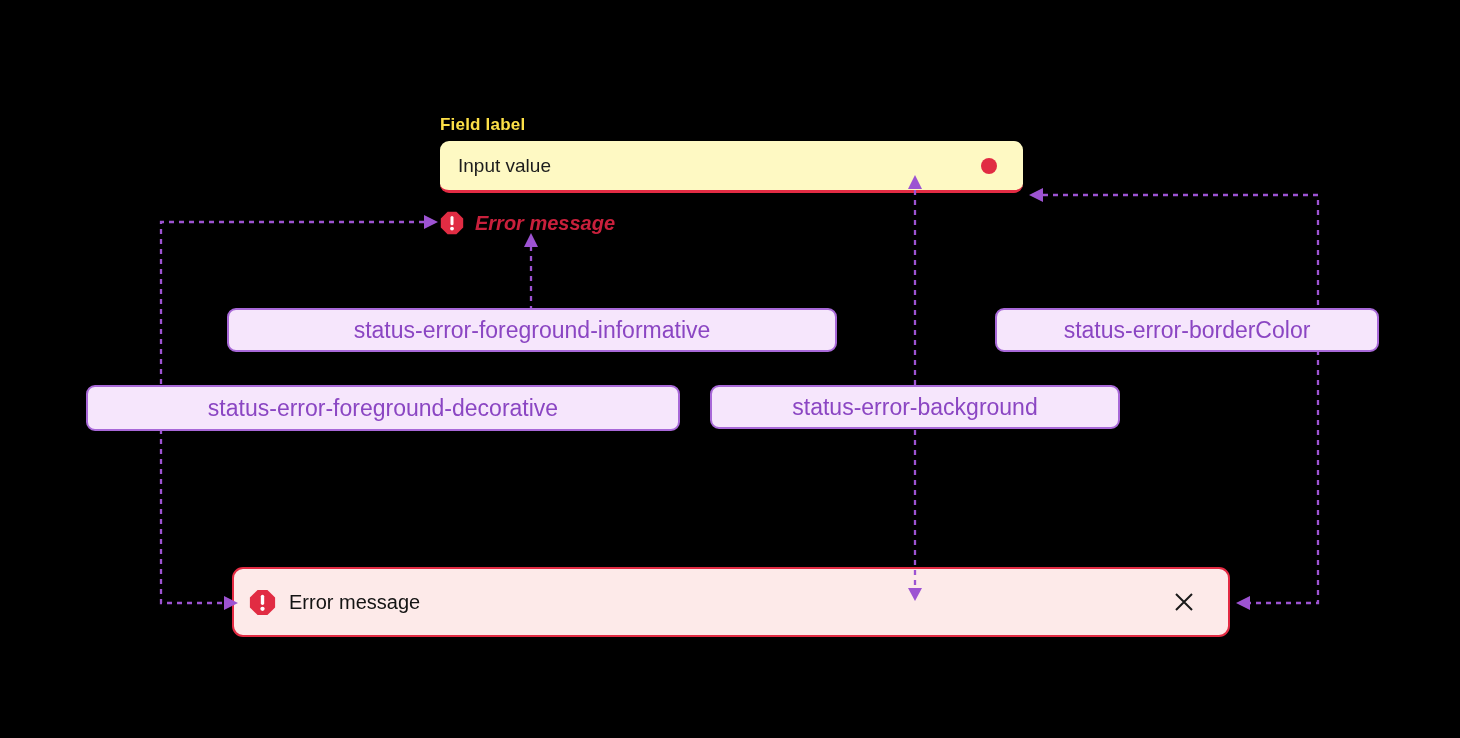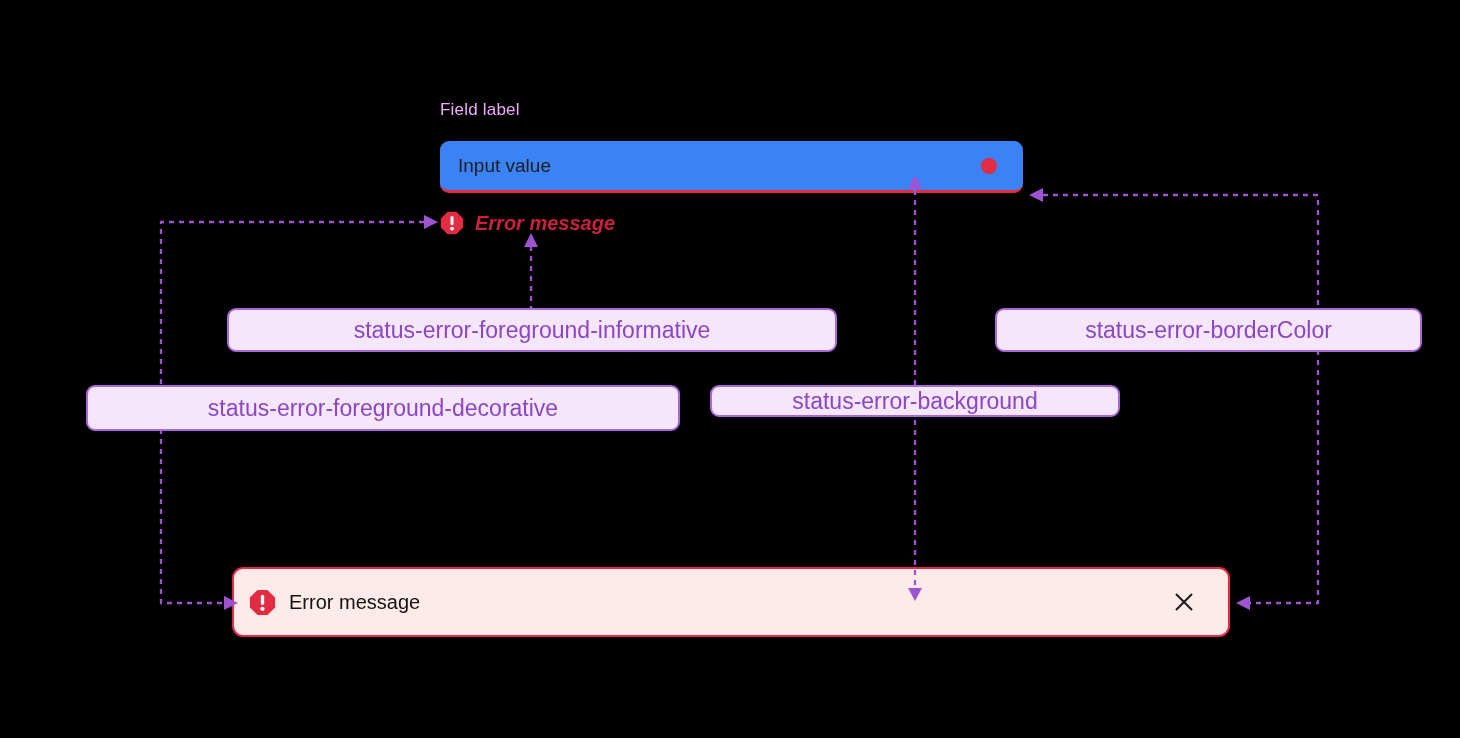--- a/index.html
+++ b/index.html
@@ -5,27 +5,27 @@
   html,body{margin:0;padding:0;}
   body{
     width:1460px;height:738px;position:relative;overflow:hidden;
     background:#000000;
     font-family:"Liberation Sans", sans-serif;
   }
   .abs{position:absolute;}
 
   
   .field-label{
-    left:440px;top:100px;width:300px;height:26px;
-    color:#f0abfc;font-size:17px;font-weight:400;letter-spacing:.2px;
+    left:440px;top:115px;width:300px;height:26px;
+    color:#fde047;font-size:17px;font-weight:700;letter-spacing:.2px;
     z-index:1;
   }
   .input-box{
     left:440px;top:141px;width:583px;height:52px;
-    background:#3b82f6;border-radius:9px;
+    background:#fef9c3;border-radius:9px;
     border-bottom:3px solid #e32b43;box-sizing:border-box;
     display:flex;align-items:center;padding:0 18px;
     z-index:1;
   }
   .input-text{color:#1d1d1d;font-size:19px;flex:1;}
   .input-dot{
     width:16px;height:16px;border-radius:50%;background:#e12c43;
     margin-right:8px;flex:none;
   }
 
@@ -40,23 +40,23 @@
   .alert-icon{display:block;flex:none;}
 
   
   .token{
     background:#f6e6fc;border:2px solid #a868d8;border-radius:9px;
     box-sizing:border-box;display:flex;align-items:center;justify-content:center;
     color:#8b46c3;font-family:Liberation Sans, sans-serif;font-size:23px;
     white-space:nowrap;z-index:3;
   }
   .tok-informative{left:227px;top:308px;width:610px;height:44px;}
-  .tok-bordercolor{left:995px;top:308px;width:427px;height:44px;}
+  .tok-bordercolor{left:995px;top:308px;width:384px;height:44px;}
   .tok-decorative {left:38px; top:385px;width:594px;height:46px;margin-left:48px;}
-  .tok-background {left:710px;top:385px;width:410px;height:32px;}
+  .tok-background {left:710px;top:385px;width:410px;height:44px;}
 
   
   .banner{
     left:232px;top:567px;width:998px;height:70px;
     background:#fdeae9;border:2.5px solid #e32b43;border-radius:11px;
     box-sizing:border-box;display:flex;align-items:center;
     padding:0 18px 0 15px;z-index:1;
   }
   .banner .msg{color:#131313;font-size:20px;margin-left:13px;flex:1;}
   .close-btn{width:24px;height:24px;display:flex;align-items:center;justify-content:center;cursor:pointer;margin-right:14px;}

